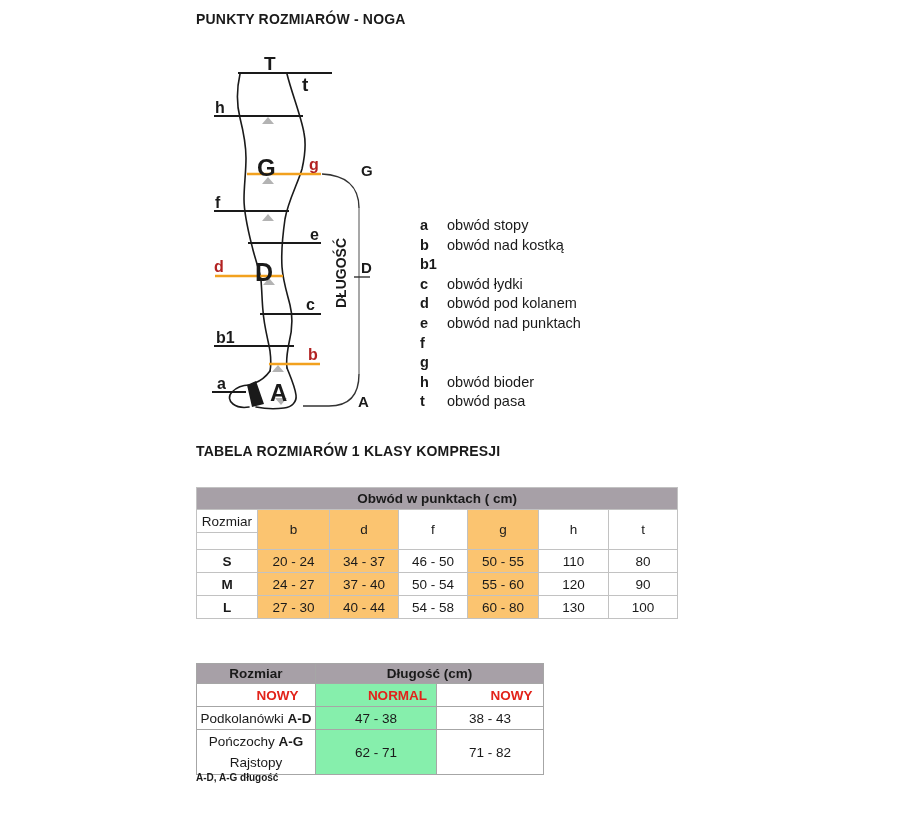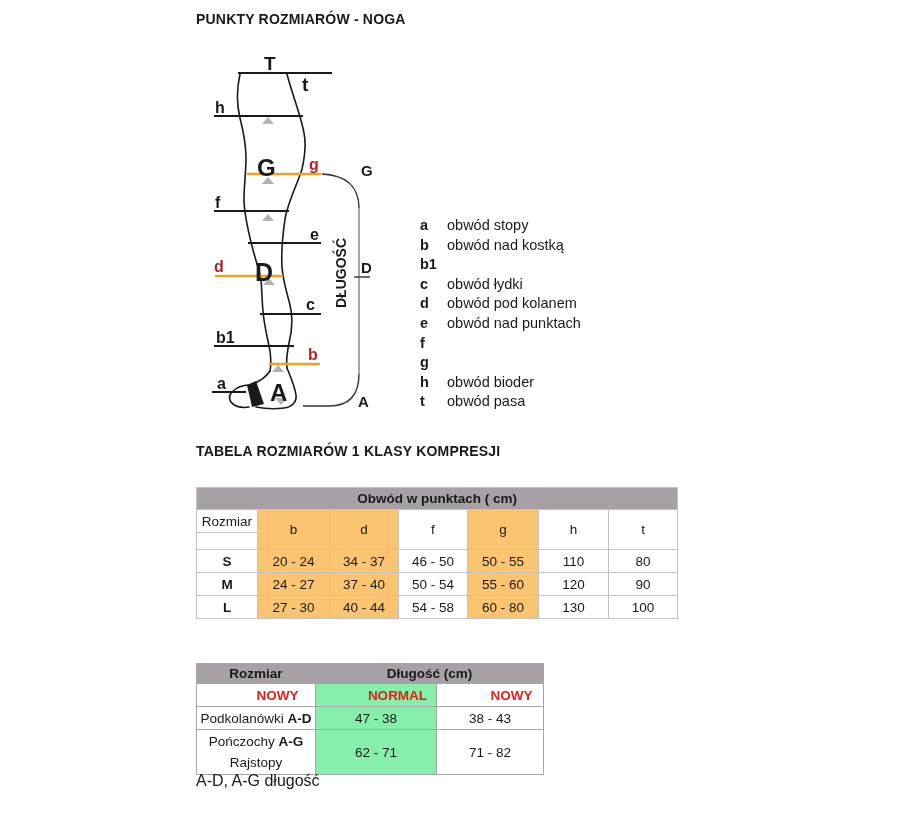--- a/index.html
+++ b/index.html
@@ -37,21 +37,21 @@
   .t1 .r-empty{height:16px;}
 
   .t2{left:196px;top:663px;width:347px;table-layout:fixed;font-size:13.5px;}
   .t2 td{border:1px solid #A6A6A6;height:22px;padding:0 3px;}
   .t2 .gray{background:#A7A0A7;font-weight:bold;height:19px;}
   .t2 .red{color:#E2231A;font-weight:bold;padding-left:46px;}
   .t2 .org{background:#86efac;}
   .t2 .tall{height:44px;line-height:21px;margin-top:21px;}
   .t2 .b{font-weight:bold;}
 
-  .footnote{position:absolute;left:196px;top:772px;font-size:16px;}
+  .footnote{position:absolute;left:196px;top:772px;font-size:10px;font-weight:bold;}
 </style>
 </head>
 <body>
 
 <div class="canvas">
 
   <div class="sec-title" id="title-points">PUNKTY ROZMIARÓW - NOGA</div>
 
   <svg class="diagram" width="230" height="378" viewBox="185 48 230 378">
 

